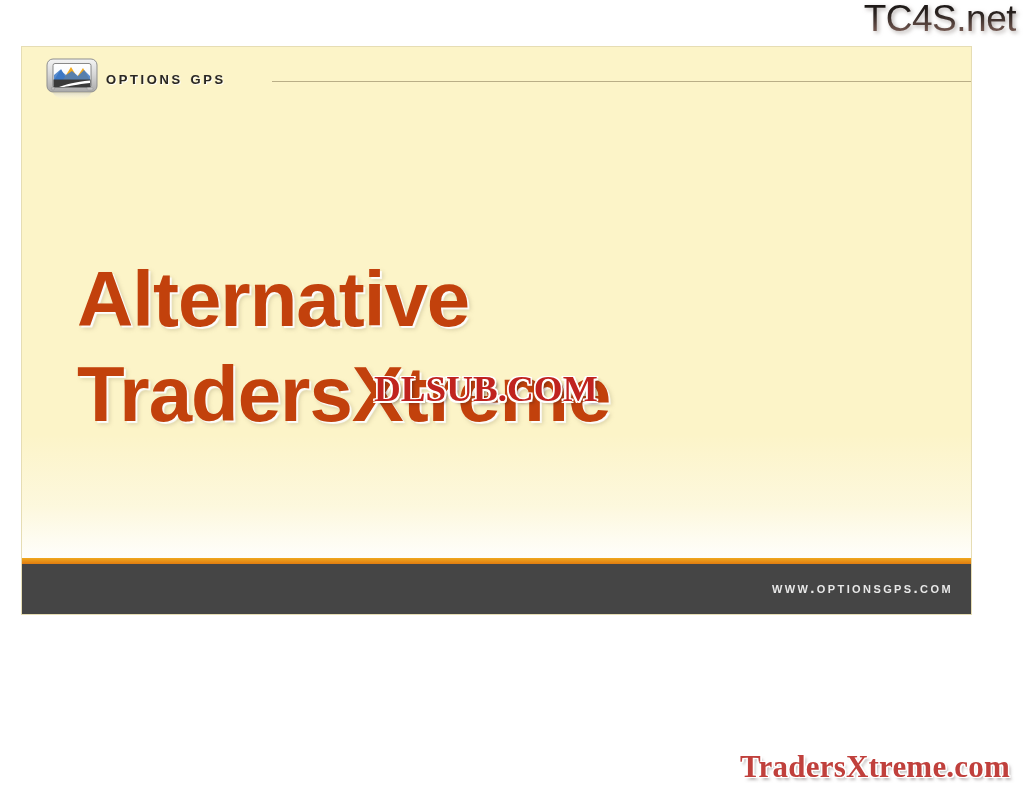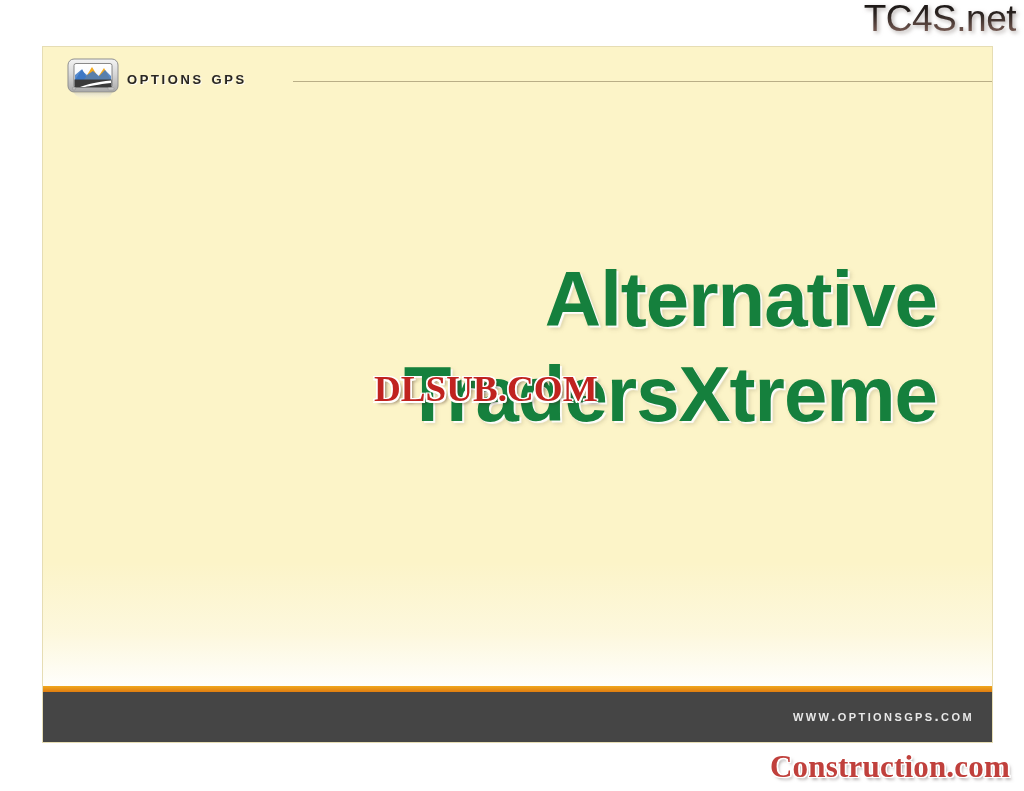--- a/index.html
+++ b/index.html
@@ -11,24 +11,24 @@
     width: 1024px;
     height: 791px;
     position: relative;
     overflow: hidden;
     font-family: "Liberation Sans", sans-serif;
   }
 
   
   #slide {
     position: absolute;
-    left: 43px;
+    left: 22px;
     top: 47px;
     width: 949px;
-    height: 695px;
+    height: 567px;
     background: #fcf4c8;
     box-sizing: border-box;
     overflow: hidden;
     box-shadow: 0 0 0 1px #e6ddb4;
   }
   #slide-bg-gradient {
     position: absolute;
     left: 0;
     right: 0;
     bottom: 50px;
@@ -76,26 +76,26 @@
     height: 1px;
     background: #b9ae87;
   }
 
   
   #slide-title {
     position: absolute;
     left: 55px;
     right: 55px;
     top: 205px;
-    text-align: right;
+    text-align: left;
     font-family: "Liberation Sans", sans-serif;
     font-weight: bold;
     font-size: 78px;
     line-height: 1.22;
-    color: #15803d;
+    color: #c2410c;
     letter-spacing: -1px;
     text-shadow:
       2px 2px 1px rgba(255,255,255,0.95),
       3px 3px 4px rgba(170,160,120,0.45);
   }
 
   
   #slide-footer-accent {
     position: absolute;
     left: 0;
@@ -246,13 +246,13 @@
   <div id="slide-footer-accent"></div>
 
   <div id="slide-footer">
     <div id="footer-url">www.OptionsGPS.com</div>
   </div>
 
 </div>
 
 <div id="watermark-center">DLSUB.COM</div>
 
-<div id="watermark-bottom">Construction.com</div>
+<div id="watermark-bottom">TradersXtreme.com</div>
 
 </body></html>

